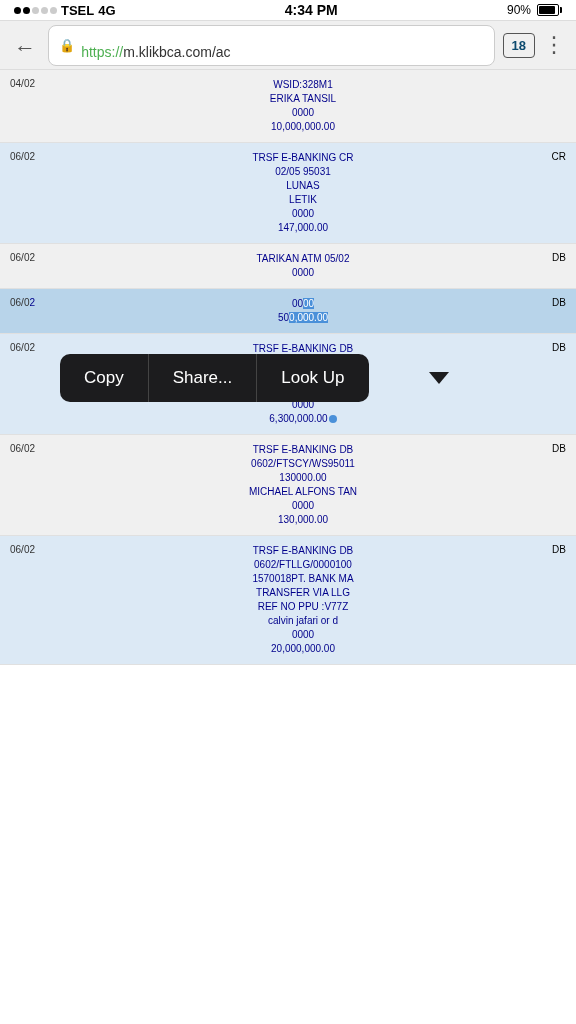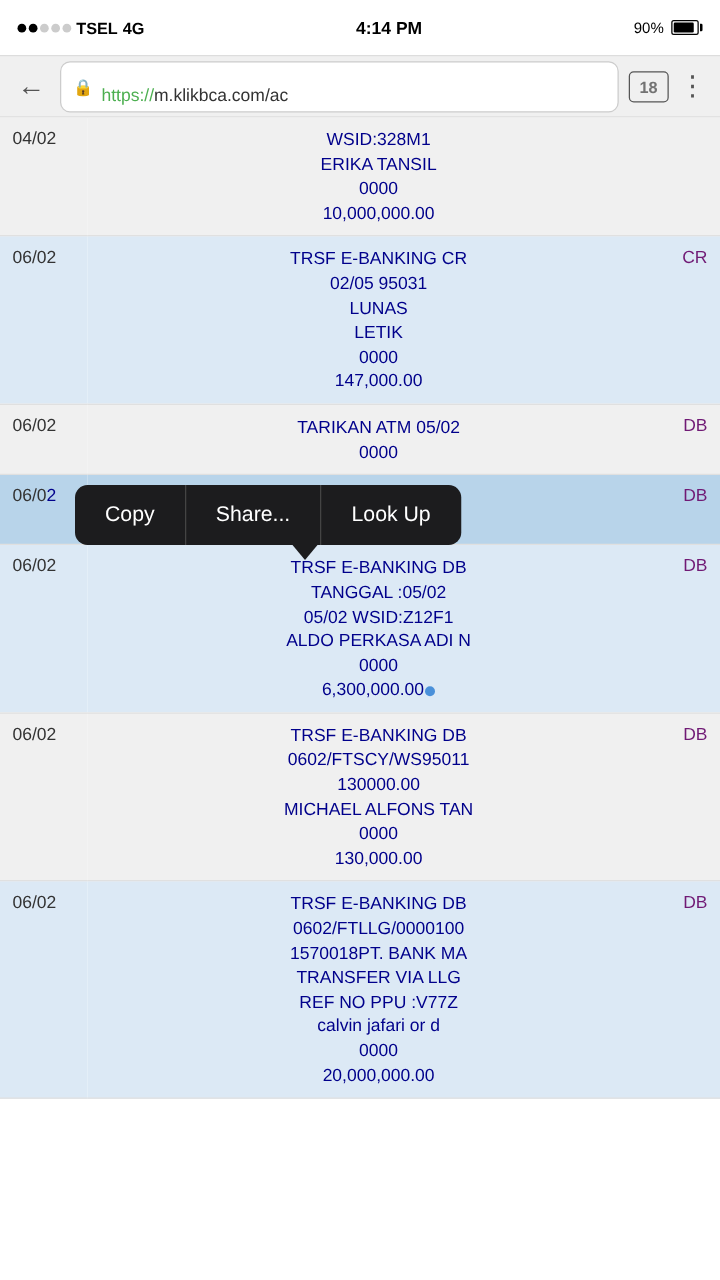--- a/index.html
+++ b/index.html
@@ -12,21 +12,21 @@
       overflow-x: hidden;
     }
 
     
     .status-bar {
       display: flex;
       justify-content: space-between;
       align-items: center;
       padding: 6px 14px;
       background: #fff;
-      height: 44px;
+      height: 20px;
     }
     .status-left {
       display: flex;
       align-items: center;
       gap: 4px;
       font-size: 13px;
       font-weight: 600;
     }
     .signal-dots {
       display: flex;
@@ -100,57 +100,56 @@
     }
     .lock-icon { font-size: 13px; color: #4caf50; }
     .url-text { font-size: 14px; color: #333; flex: 1; margin-top: 13px; }
     .url-https { color: #4caf50; }
     .tab-btn {
       border: 1.5px solid #555;
       border-radius: 4px;
       padding: 4px 8px;
       font-size: 13px;
       font-weight: 600;
-      color: #737373;
+      color: #0c4a6e;
       background: #f0f0f0;
     }
     .more-btn { font-size: 22px; color: #555; letter-spacing: 1px; }
 
     
     .table-container {
       width: 100%;
       position: relative;
     }
     table {
       width: 100%;
       border-collapse: collapse;
     }
     td {
       vertical-align: top;
       padding: 8px 10px;
-      font-size: 14px;
+      font-size: 10px;
       color: #00008b;
       border-bottom: 1px solid #e0e0e0;
       margin-top: 26px;
     }
     .date-col { width: 70px; color: #333; white-space: nowrap; }
     .desc-col { color: #00008b; line-height: 1.4; text-align: center; }
-    .type-col { width: 40px; text-align: right; color: #701a75; white-space: nowrap; }
+    .type-col { width: 40px; text-align: right; color: #000000; white-space: nowrap; }
     tr.even-row td { background: #dce9f5; }
     tr.odd-row td { background: #f0f0f0; }
     tr.highlight td { background: #b8d4ea; }
 
     
     .context-menu-overlay {
       position: absolute;
-      top: 294px;
+      top: 284px;
       left: 60px;
       z-index: 100;
       display: flex;
-      flex-direction: column;
       align-items: center;
     }
     .context-menu {
       display: flex;
       background: #1c1c1e;
       border-radius: 10px;
       overflow: hidden;
     }
     .context-menu-item {
       padding: 14px 24px;
@@ -184,21 +183,21 @@
     <div class="signal-dots">
       <div class="dot filled"></div>
       <div class="dot filled"></div>
       <div class="dot empty"></div>
       <div class="dot empty"></div>
       <div class="dot empty"></div>
     </div>
     <span class="carrier-label">TSEL</span>
     <span class="network-label">4G</span>
   </div>
-  <div class="status-center">4:14 PM</div>
+  <div class="status-center">4:34 PM</div>
   <div class="status-right">
     <span>90%</span>
     <div class="battery-icon">
       <div class="battery-body">
           <div class="battery-fill"></div>
         </div>
       <div class="battery-tip"></div>
     </div>
   </div>
 </div>

